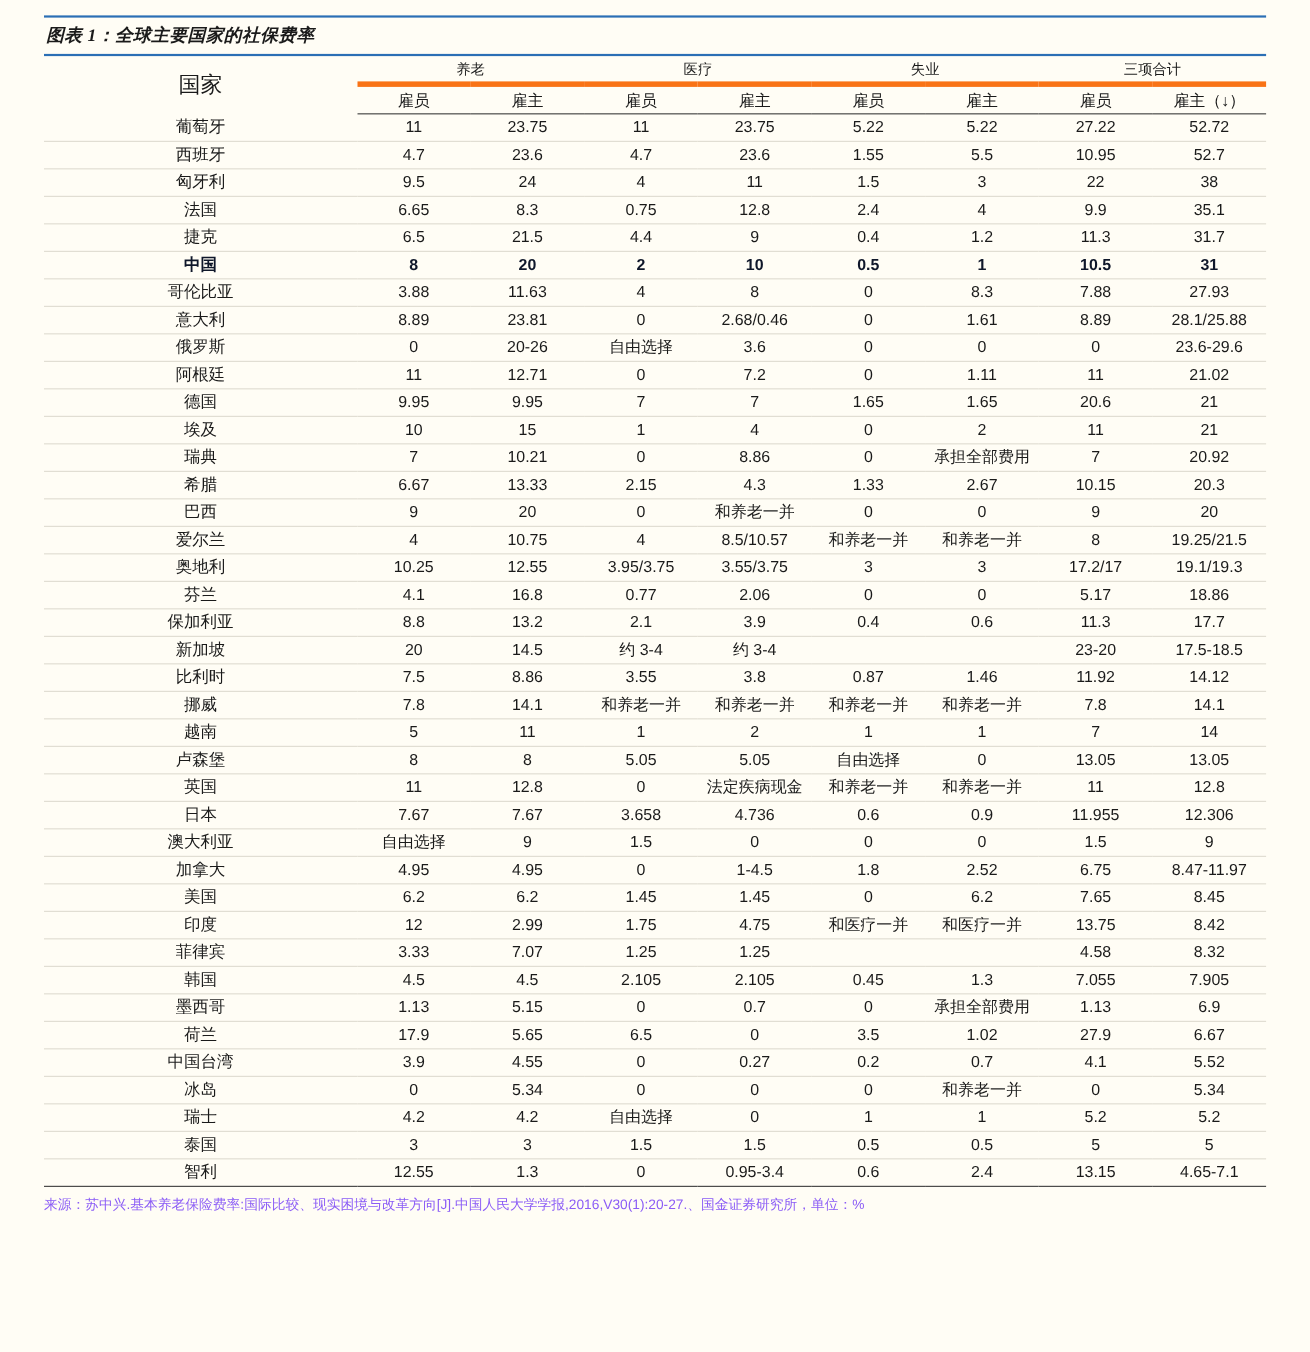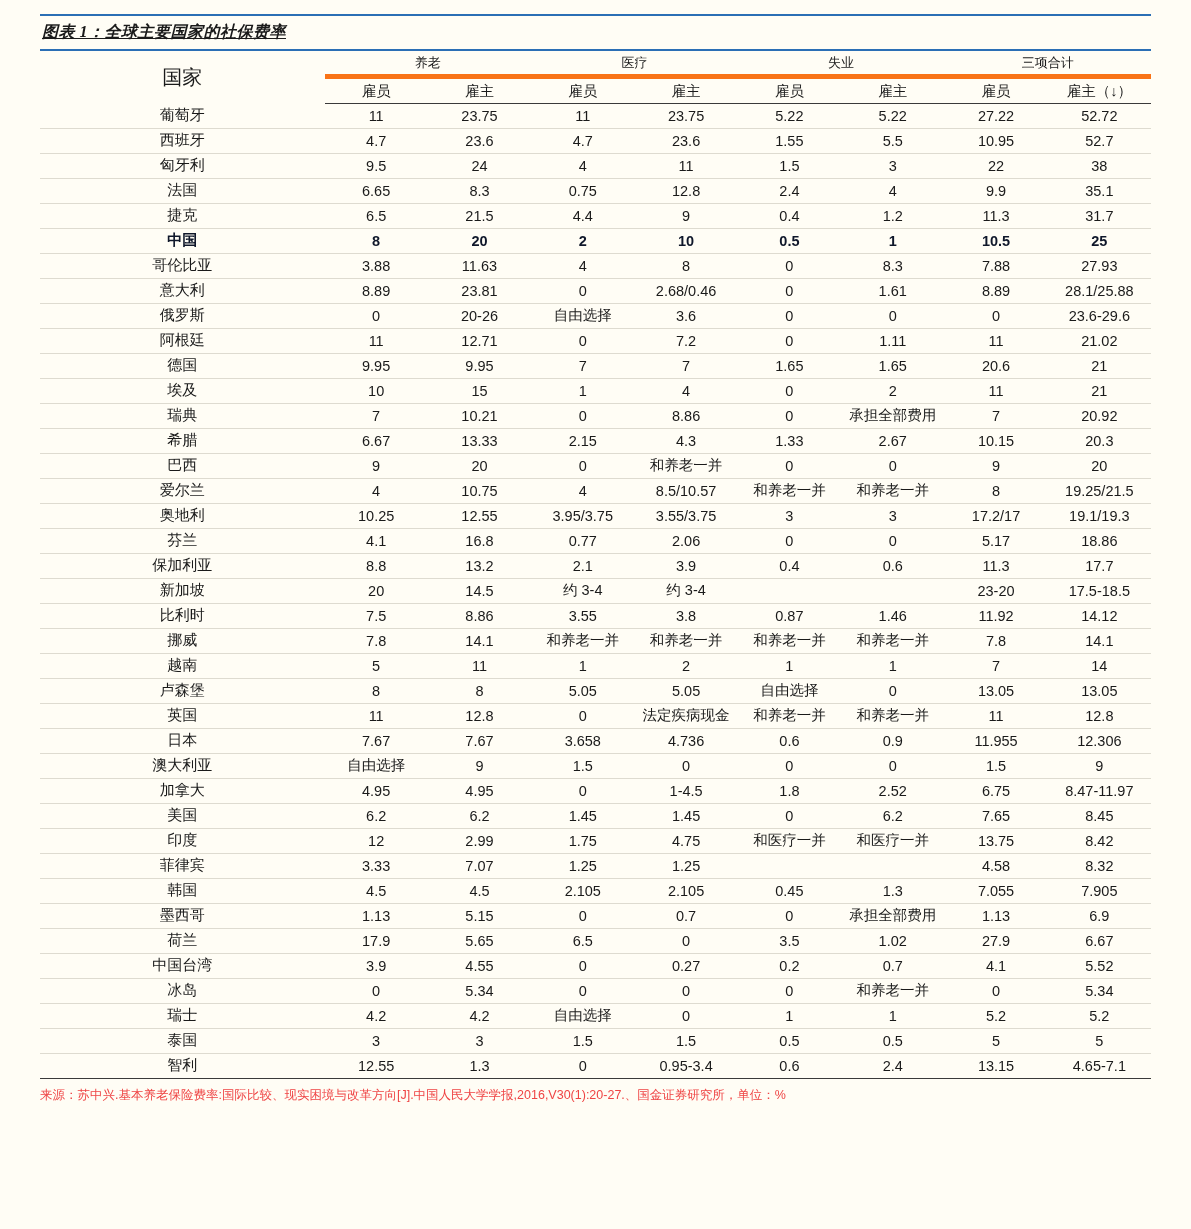--- a/index.html
+++ b/index.html
@@ -26,21 +26,20 @@
     background: #2b6fb5;
     margin-top: 14px;
   }
   .exhibit-title {
     font-size: 16px;
     font-weight: bold;
     font-style: italic;
     font-family: "Liberation Serif", serif;
     padding: 6px 2px 6px 2px;
     letter-spacing: 0.5px;
-    text-decoration: underline;
   }
   .title-rule-bottom {
     height: 2px;
     background: #2b6fb5;
   }
   table.rates {
     width: 100%;
     border-collapse: collapse;
     font-size: 14.5px;
     table-layout: fixed;
@@ -83,21 +82,21 @@
     text-align: center;
     font-size: 15px;
   }
   tr.highlight td {
     color: #0f172a;
     font-weight: bold;
   }
   .source {
     font-size: 12.5px;
     padding-top: 8px;
-    color: #ef4444;
+    color: #8b5cf6;
     line-height: 1.4;
   }
   col.c-country { width: 103px; }
   col.c-num { width: 9.3%; }
 </style>
 </head>
 <body>
 
 <div class="page">
   <div class="title-rule-top"></div>
@@ -193,21 +192,21 @@
         </tr>
         <tr class="highlight">
           <td class="country">中国</td>
           <td>8</td>
           <td>20</td>
           <td>2</td>
           <td>10</td>
           <td>0.5</td>
           <td>1</td>
           <td>10.5</td>
-          <td>25</td>
+          <td>31</td>
         </tr>
         <tr>
           <td class="country">哥伦比亚</td>
           <td>3.88</td>
           <td>11.63</td>
           <td>4</td>
           <td>8</td>
           <td>0</td>
           <td>8.3</td>
           <td>7.88</td>

